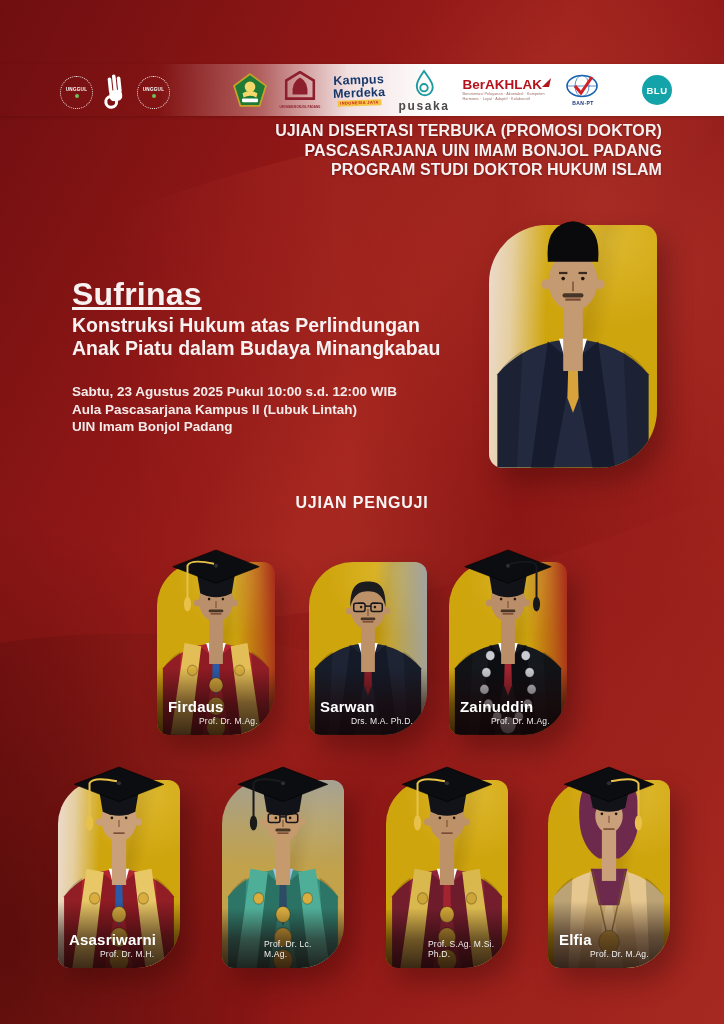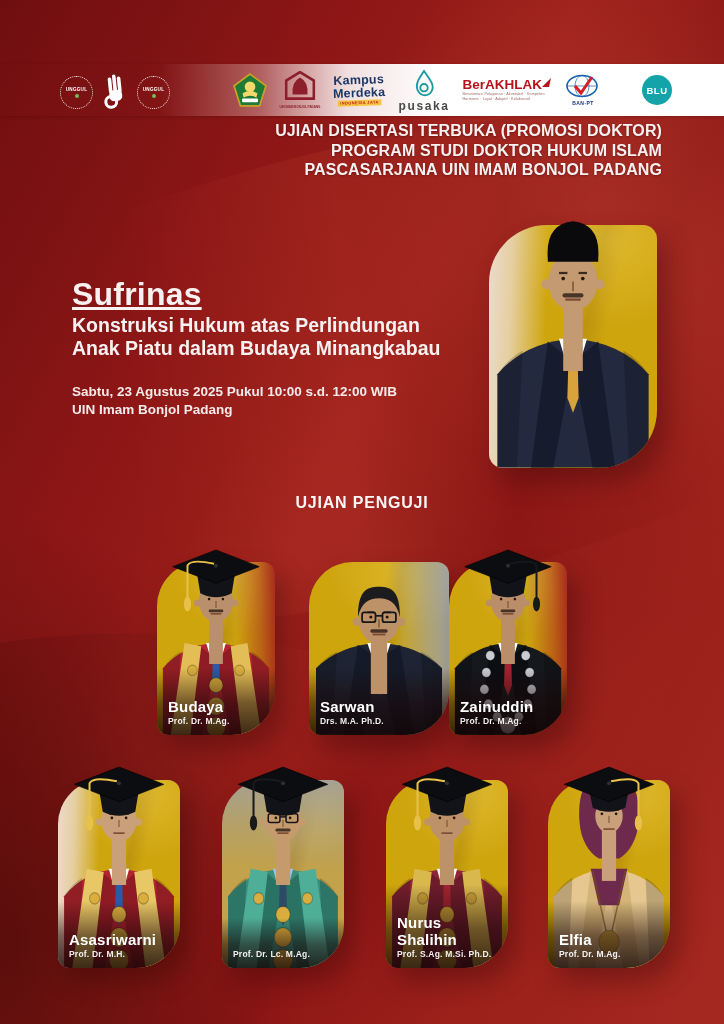--- a/index.html
+++ b/index.html
@@ -62,21 +62,21 @@
   .photo-bg{position:absolute;inset:0;overflow:hidden;background:#cfa50e;
     box-shadow:10px 14px 26px rgba(30,0,0,0.30);}
   .leaf-main{border-radius:58px 14px 58px 14px;}
   .leaf-sm{border-radius:44px 12px 44px 12px;}
   .torso{position:absolute;left:0;bottom:0;width:100%;height:64%;display:block;}
   .head-layer{position:absolute;left:0;width:100%;aspect-ratio:120/100;pointer-events:none;}
   .head-layer svg{width:100%;height:100%;overflow:visible;display:block;}
   .plate{position:absolute;left:0;right:0;bottom:0;padding:30px 8px 9px 11px;color:#fff;
     background:linear-gradient(180deg, rgba(25,6,6,0) 0%, rgba(25,6,6,0.55) 52%, rgba(18,4,4,0.80) 100%);}
   .plate .nm{font-size:15px;font-weight:800;letter-spacing:.2px;}
-  .plate .dg{font-size:8.5px;font-weight:700;opacity:.93;margin-top:1px;letter-spacing:.2px;}
+  .plate .dg{font-size:8.5px;font-weight:400;opacity:.93;margin-top:1px;letter-spacing:.2px;margin-left:31px;}
 
   .section-title{position:absolute;left:0;right:0;top:494px;text-align:center;color:#fbf6f6;
     font-size:16px;font-weight:800;letter-spacing:.8px;}
 </style>
 </head>
 <body>
 
 <div class="poster">
   <div class="ribbon ribbon1"></div>
   <div class="ribbon ribbon2"></div>
@@ -149,32 +149,33 @@
         <span class="banpt-lbl">BAN-PT</span>
       </div>
       <div class="blu-circle">
         <span>BLU</span>
       </div>
     </div>
   </div>
 
   <div class="title-block">
     <div>UJIAN DISERTASI TERBUKA (PROMOSI DOKTOR)</div>
+    <div>PASCASARJANA UIN IMAM BONJOL PADANG</div>
     <div>PROGRAM STUDI DOKTOR HUKUM ISLAM</div>
-    <div>PASCASARJANA UIN IMAM BONJOL PADANG</div>
   </div>
 
   <div class="info">
     <div class="cand-name">Sufrinas</div>
     <div class="diss">
       <div>Konstruksi Hukum atas Perlindungan</div>
       <div>Anak Piatu dalam Budaya Minangkabau</div>
     </div>
     <div class="sched">
       <div>Sabtu, 23 Agustus 2025 Pukul 10:00 s.d. 12:00 WIB</div>
+      <div>Aula Pascasarjana Kampus II (Lubuk Lintah)</div>
       <div>UIN Imam Bonjol Padang</div>
     </div>
   </div>
 
   <div class="shape-card" style="left:489px;top:225px;width:168px;height:243px;">
     <div class="photo-bg leaf-main" style="background: linear-gradient(92deg, rgba(238, 222, 216, 0.95) 0%, rgba(238, 222, 216, 0.72) 14%, rgba(238, 222, 216, 0) 34%), radial-gradient(95% 60% at 72% 6%, rgba(255, 228, 120, 0.3), rgba(255, 228, 120, 0) 60%), linear-gradient(102deg, rgba(92, 60, 0, 0) 44%, rgba(92, 60, 0, 0.16) 54%, rgba(92, 60, 0, 0) 64%), linear-gradient(rgb(207, 165, 14), rgb(207, 165, 14));">
         <svg class="torso" viewBox="0 0 120 105" preserveAspectRatio="none">
           <path d="M6,105 L6,42 Q26,20 60,18 Q94,20 114,42 L114,105 Z" fill="#232A40"></path>
           <path d="M6,105 L6,42 Q14,31 24,26 L20,105 Z" fill="rgba(0,0,0,0.18)"></path>
           <path d="M114,105 L114,42 Q106,31 96,26 L100,105 Z" fill="rgba(0,0,0,0.18)"></path>
@@ -216,21 +217,21 @@
           <polygon points="57,22 63,22 64,58 60,68 56,58" fill="#2B5AA6"></polygon>
           <path d="M28,18 L14,105 L34,105 L45,21 Z" fill="#E3BD55"></path>
           <path d="M92,18 L106,105 L86,105 L75,21 Z" fill="#E3BD55"></path>
           <circle cx="36" cy="44" r="5" fill="#D9AE3E" stroke="rgba(0,0,0,0.25)"></circle>
           <circle cx="84" cy="44" r="5" fill="#D9AE3E" stroke="rgba(0,0,0,0.25)"></circle>
           <circle cx="60" cy="58" r="7" fill="#D9AE3E" stroke="rgba(0,0,0,0.25)"></circle>
           <circle cx="60" cy="78" r="8.5" fill="#D9AE3E" stroke="rgba(0,0,0,0.25)"></circle>
           <circle cx="60" cy="98" r="9.5" fill="#D9AE3E" stroke="rgba(0,0,0,0.25)"></circle>
         </svg>
       <div class="plate">
-        <div class="nm">Budaya</div>
+        <div class="nm">Firdaus</div>
         <div class="dg">Prof. Dr. M.Ag.</div>
       </div>
     </div>
     <div class="head-layer" style="top:-16px;">
         <svg viewBox="0 0 120 100" preserveAspectRatio="xMidYMin meet">
           <rect x="53" y="70" width="14" height="50" fill="#B9906B"></rect>
           <circle cx="41" cy="58" r="3.6" fill="#B9906B"></circle>
           <circle cx="79" cy="58" r="3.6" fill="#B9906B"></circle>
           <ellipse cx="60" cy="56" rx="17.5" ry="21" fill="#B9906B"></ellipse>
           <line x1="50" y1="50" x2="56" y2="50" stroke="#3a2a1e" stroke-width="1.6"></line>
@@ -241,21 +242,21 @@
           <line x1="54.5" y1="69" x2="65.5" y2="69" stroke="#7a4a35" stroke-width="1.6"></line>
           <rect x="52.5" y="64.5" width="15" height="3" rx="1.5" fill="rgba(40,28,20,0.8)"></rect>
           <path d="M40,24 L80,24 L76,48 Q60,56 44,48 Z" fill="#111318"></path>
           <polygon points="60,4 104,21 60,38 16,21" fill="#0B0D10" stroke="#000" stroke-width="0.6"></polygon>
           <circle cx="60" cy="20" r="2" fill="#2e2e33"></circle>
           <path d="M58,18 Q34,13 31,20 L31,52" fill="none" stroke="#E8C14A" stroke-width="2"></path>
           <ellipse cx="31" cy="59" rx="3.6" ry="7.5" fill="#E8C14A"></ellipse>
         </svg>
       </div>
   </div>
-  <div class="shape-card" style="left:309px;top:562px;width:140px;height:173px;border-radius:28px;">
+  <div class="shape-card" style="left:309px;top:562px;width:118px;height:173px;border-radius:28px;">
     <div class="photo-bg leaf-sm" style="background: linear-gradient(268deg, rgba(158, 162, 168, 0.95) 0%, rgba(158, 162, 168, 0.6) 18%, rgba(158, 162, 168, 0) 42%), radial-gradient(95% 60% at 72% 6%, rgba(255, 228, 120, 0.3), rgba(255, 228, 120, 0) 60%), linear-gradient(102deg, rgba(92, 60, 0, 0) 44%, rgba(92, 60, 0, 0.16) 54%, rgba(92, 60, 0, 0) 64%), linear-gradient(rgb(207, 165, 14), rgb(207, 165, 14));">
         <svg class="torso" viewBox="0 0 120 105" preserveAspectRatio="none">
           <path d="M6,105 L6,42 Q26,20 60,18 Q94,20 114,42 L114,105 Z" fill="#1E2434"></path>
           <path d="M6,105 L6,42 Q14,31 24,26 L20,105 Z" fill="rgba(0,0,0,0.18)"></path>
           <path d="M114,105 L114,42 Q106,31 96,26 L100,105 Z" fill="rgba(0,0,0,0.18)"></path>
           <polygon points="50,18 70,18 60,50" fill="#FFFFFF"></polygon>
           <polygon points="42,20 60,34 46,105 30,105" fill="#141A28"></polygon>
           <polygon points="78,20 60,34 74,105 90,105" fill="#141A28"></polygon>
           <polygon points="57,22 63,22 64,58 60,68 56,58" fill="#8C1F28"></polygon>
         </svg>
@@ -434,21 +435,20 @@
           <polygon points="57,22 63,22 64,58 60,68 56,58" fill="#A32430"></polygon>
           <path d="M28,18 L14,105 L34,105 L45,21 Z" fill="#D9B84E"></path>
           <path d="M92,18 L106,105 L86,105 L75,21 Z" fill="#D9B84E"></path>
           <circle cx="36" cy="44" r="5" fill="#CDA437" stroke="rgba(0,0,0,0.25)"></circle>
           <circle cx="84" cy="44" r="5" fill="#CDA437" stroke="rgba(0,0,0,0.25)"></circle>
           <circle cx="60" cy="58" r="7" fill="#CDA437" stroke="rgba(0,0,0,0.25)"></circle>
           <circle cx="60" cy="78" r="8.5" fill="#CDA437" stroke="rgba(0,0,0,0.25)"></circle>
           <circle cx="60" cy="98" r="9.5" fill="#CDA437" stroke="rgba(0,0,0,0.25)"></circle>
         </svg>
       <div class="plate">
-        <div class="nm">Nurus Shalihin</div>
         <div class="dg">Prof. S.Ag. M.Si. Ph.D.</div>
       </div>
     </div>
     <div class="head-layer" style="top:-17px;">
         <svg viewBox="0 0 120 100" preserveAspectRatio="xMidYMin meet">
           <rect x="53" y="70" width="14" height="50" fill="#BE9268"></rect>
           <circle cx="41" cy="58" r="3.6" fill="#BE9268"></circle>
           <circle cx="79" cy="58" r="3.6" fill="#BE9268"></circle>
           <ellipse cx="60" cy="56" rx="17.5" ry="21" fill="#BE9268"></ellipse>
           <line x1="50" y1="50" x2="56" y2="50" stroke="#3a2a1e" stroke-width="1.6"></line>

